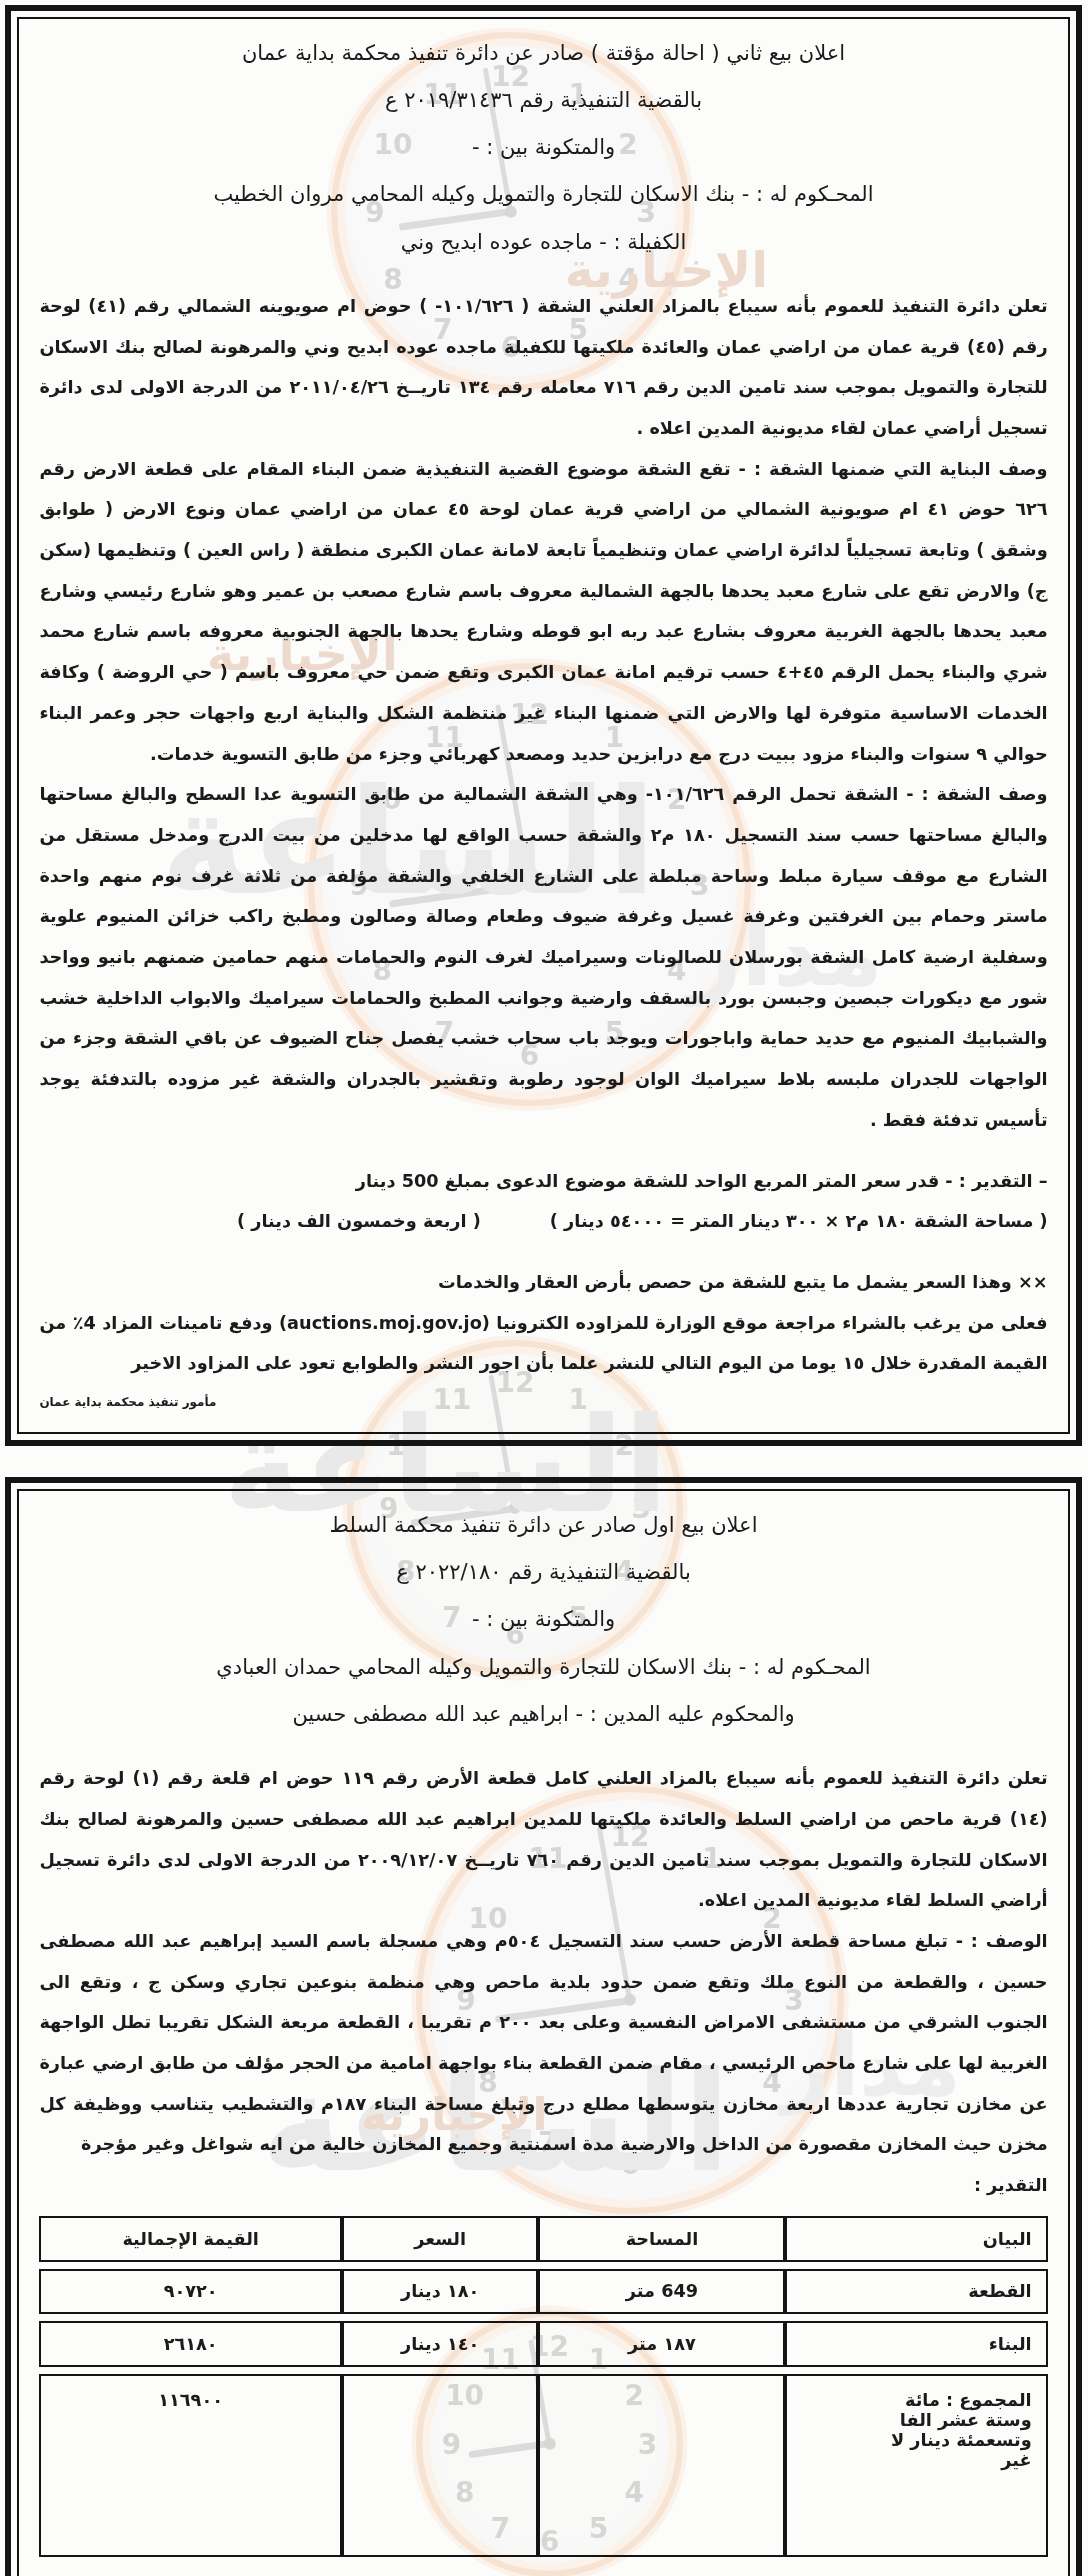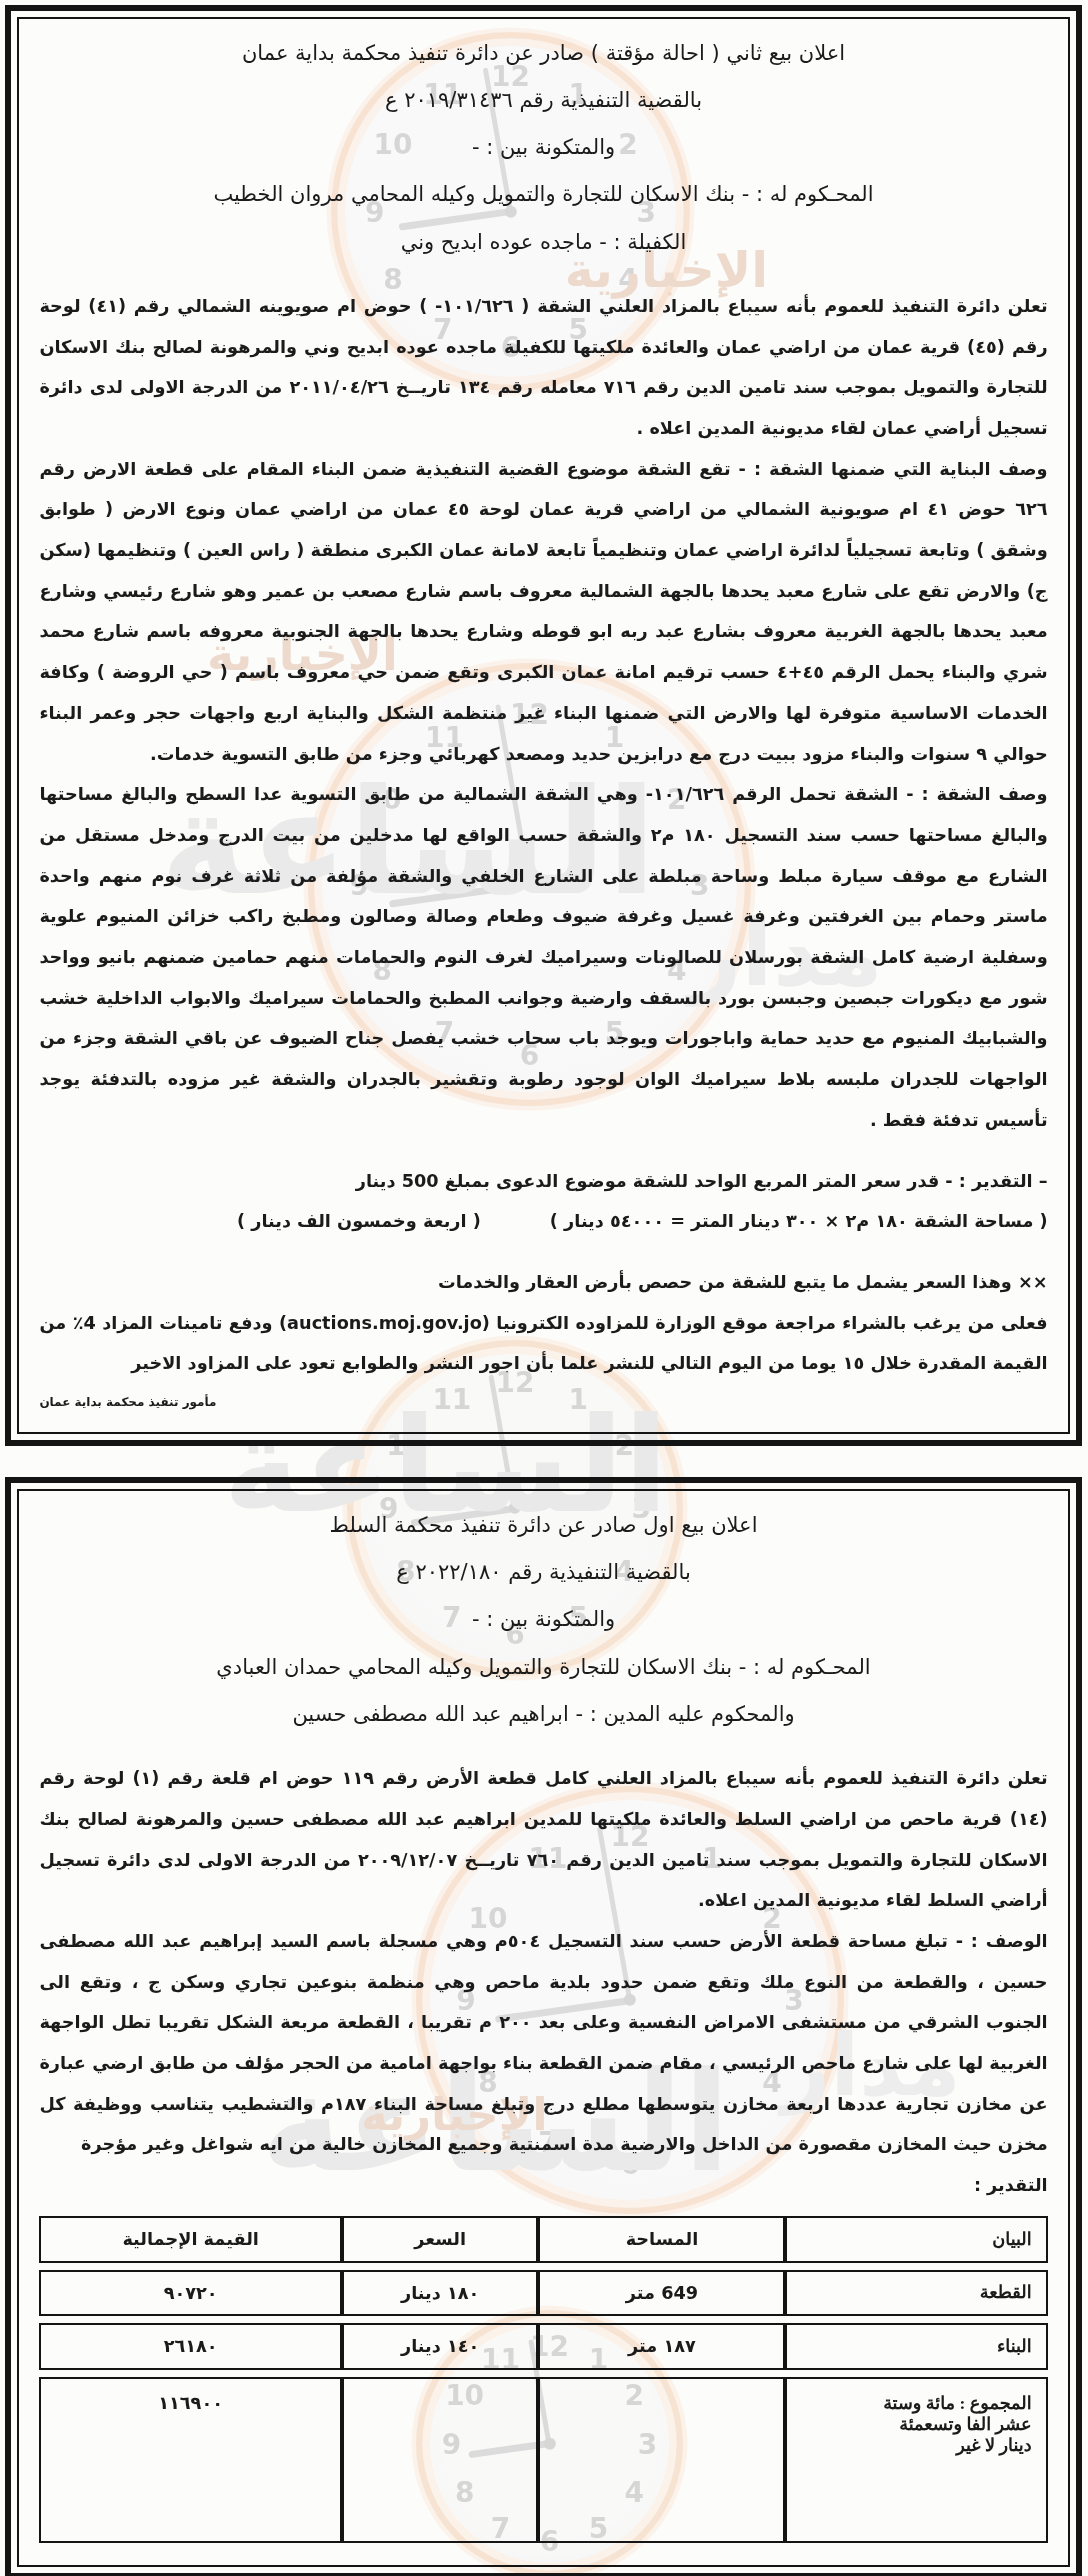--- a/index.html
+++ b/index.html
@@ -40,21 +40,21 @@
   .rline{font-size:17.7px;font-weight:bold;text-align:right;line-height:2.3;margin:0;}
   .formula-row{display:flex;justify-content:flex-start;gap:69px;font-size:17.7px;font-weight:bold;line-height:2.3;}
   .sig-left{font-size:12px;font-weight:bold;text-align:left;line-height:2.3;margin:4.6px 0 0;}
   .gap-top{margin-top:20px;}
   
   table.estimate{width:100%;border-collapse:separate;border-spacing:0 7.7px;table-layout:fixed;margin-top:3.1px;}
   table.estimate th, table.estimate td{
     border:2.3px solid #141414;font-size:17.7px;font-weight:bold;
     padding:10.8px 14px;vertical-align:middle;background:transparent;
   }
-  th.c-desc, td.c-desc{text-align:right;font-family:Liberation Serif, serif;}
+  th.c-desc, td.c-desc{text-align:right;}
   .c-mid{text-align:center;}
   tr.total-row td{vertical-align:top;padding-top:14px;padding-bottom:85px;}
   tr.total-row td.c-desc{padding-left:92px;}
 </style>
 </head>
 <body>
 
 <div class="sheet">
 
   <div class="wm-layer">

